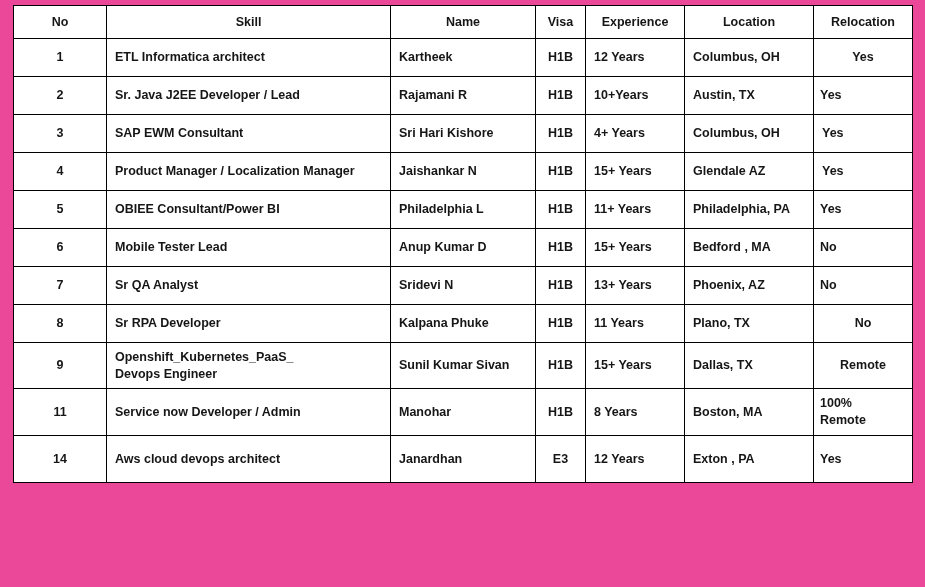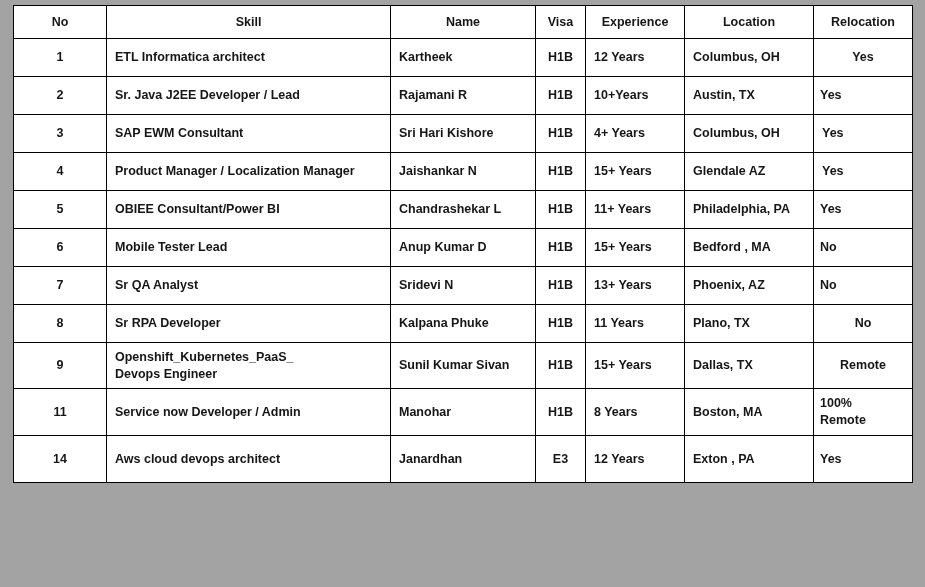--- a/index.html
+++ b/index.html
@@ -12,21 +12,21 @@
     height: 587px;
     overflow: hidden;
     font-family: "Liberation Sans", sans-serif;
     color: #000000;
   }
 
   #sheet {
     position: relative;
     width: 925px;
     height: 587px;
-    background: #a3a3a3;
+    background: #ec4899;
   }
 
   table.hotlist {
     position: absolute;
     left: 13px;
     top: 5px;
     width: 899px;
     border-collapse: collapse;
     table-layout: fixed;
     background: #ffffff;
@@ -158,21 +158,21 @@
         <td class="cell-name">Jaishankar N</td>
         <td class="cell-visa">H1B</td>
         <td class="cell-exp">15+ Years</td>
         <td class="cell-loc">Glendale AZ</td>
         <td class="cell-reloc">Yes</td>
       </tr>
 
       <tr>
         <td class="cell-no">5</td>
         <td class="cell-skill">OBIEE Consultant/Power BI</td>
-        <td class="cell-name">Chandrashekar L</td>
+        <td class="cell-name">Philadelphia L</td>
         <td class="cell-visa">H1B</td>
         <td class="cell-exp">11+ Years</td>
         <td class="cell-loc">Philadelphia, PA</td>
         <td class="cell-reloc flush">Yes</td>
       </tr>
 
       <tr>
         <td class="cell-no">6</td>
         <td class="cell-skill">Mobile Tester Lead</td>
         <td class="cell-name">Anup Kumar D</td>

